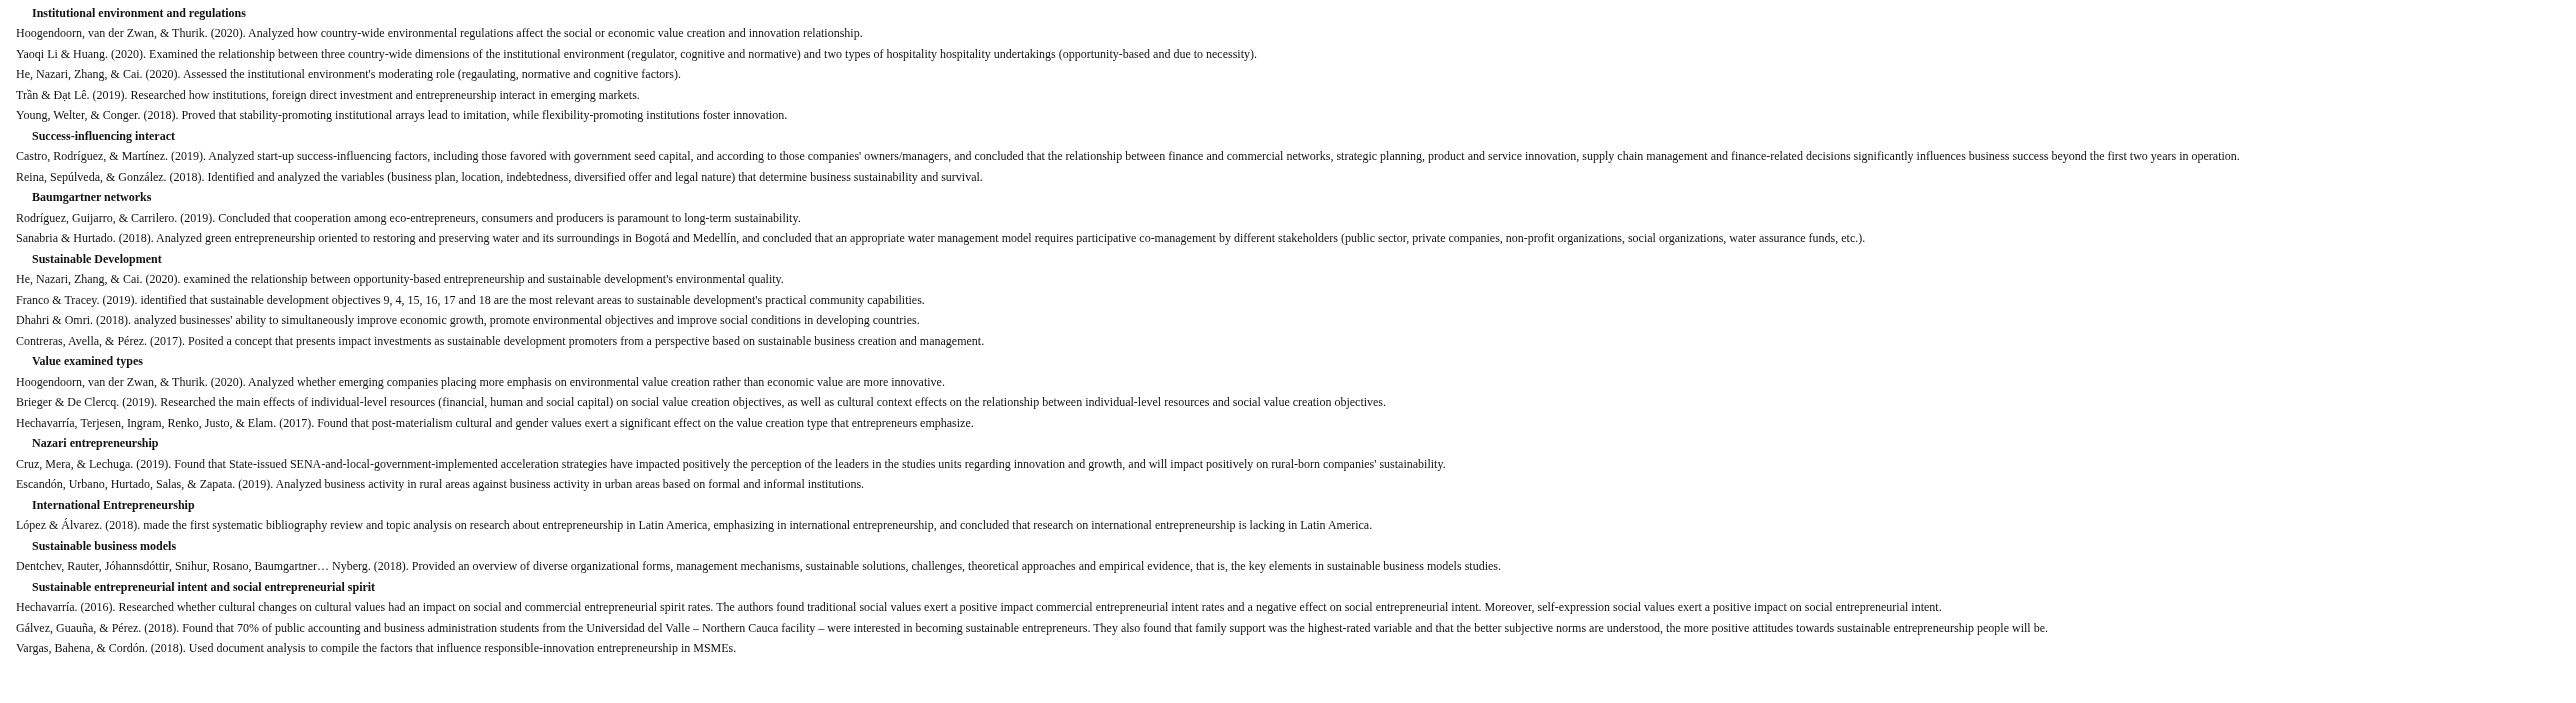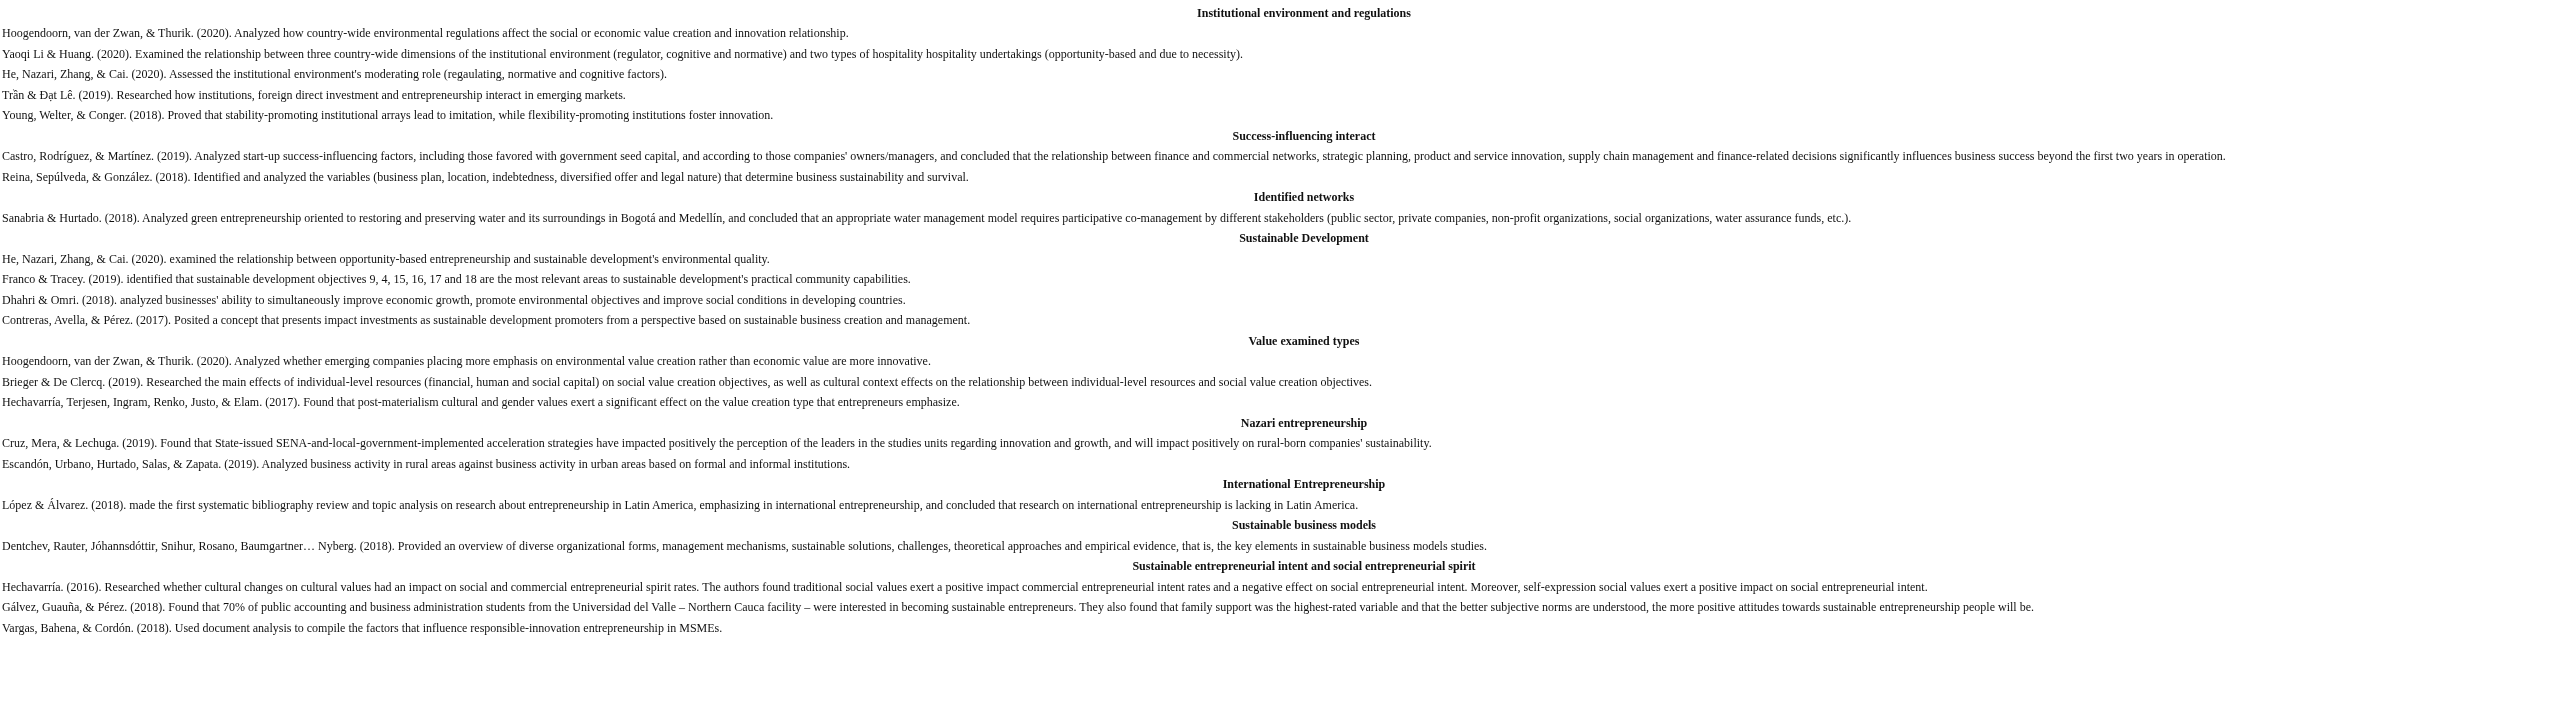--- a/index.html
+++ b/index.html
@@ -12,28 +12,27 @@
     height: 703px;
     overflow: hidden;
     font-family: "Liberation Serif", "DejaVu Serif", serif;
     font-size: 12px;
     color: #111111;
   }
   main {
     padding: 2.5px 0 0 0;
   }
   .heading {
-    text-align: center;
     font-weight: bold;
     line-height: 20.5px;
     white-space: nowrap;
     margin-left: 32px;
   }
   .line {
-    padding-left: 2px;
+    padding-left: 16px;
     line-height: 20.5px;
     white-space: nowrap;
   }
 </style>
 </head>
 <body>
 
 <main>
 
   <section>
@@ -45,21 +44,22 @@
     <div class="line">Young, Welter, &amp; Conger. (2018). Proved that stability-promoting institutional arrays lead to imitation, while flexibility-promoting institutions foster innovation.</div>
   </section>
 
   <section>
     <div class="heading">Success-influencing interact</div>
     <div class="line">Castro, Rodríguez, &amp; Martínez. (2019). Analyzed start-up success-influencing factors, including those favored with government seed capital, and according to those companies' owners/managers, and concluded that the relationship between finance and commercial networks, strategic planning, product and service innovation, supply chain management and finance-related decisions significantly influences business success beyond the first two years in operation.</div>
     <div class="line">Reina, Sepúlveda, &amp; González. (2018). Identified and analyzed the variables (business plan, location, indebtedness, diversified offer and legal nature) that determine business sustainability and survival.</div>
   </section>
 
   <section>
-    <div class="heading">Identified networks</div>
+    <div class="heading">Baumgartner networks</div>
+    <div class="line">Rodríguez, Guijarro, &amp; Carrilero. (2019). Concluded that cooperation among eco-entrepreneurs, consumers and producers is paramount to long-term sustainability.</div>
     <div class="line">Sanabria &amp; Hurtado. (2018). Analyzed green entrepreneurship oriented to restoring and preserving water and its surroundings in Bogotá and Medellín, and concluded that an appropriate water management model requires participative co-management by different stakeholders (public sector, private companies, non-profit organizations, social organizations, water assurance funds, etc.).</div>
   </section>
 
   <section>
     <div class="heading">Sustainable Development</div>
     <div class="line">He, Nazari, Zhang, &amp; Cai. (2020). examined the relationship between opportunity-based entrepreneurship and sustainable development's environmental quality.</div>
     <div class="line">Franco &amp; Tracey. (2019). identified that sustainable development objectives 9, 4, 15, 16, 17 and 18 are the most relevant areas to sustainable development's practical community capabilities.</div>
     <div class="line">Dhahri &amp; Omri. (2018). analyzed businesses' ability to simultaneously improve economic growth, promote environmental objectives and improve social conditions in developing countries.</div>
     <div class="line">Contreras, Avella, &amp; Pérez. (2017). Posited a concept that presents impact investments as sustainable development promoters from a perspective based on sustainable business creation and management.</div>
   </section>

